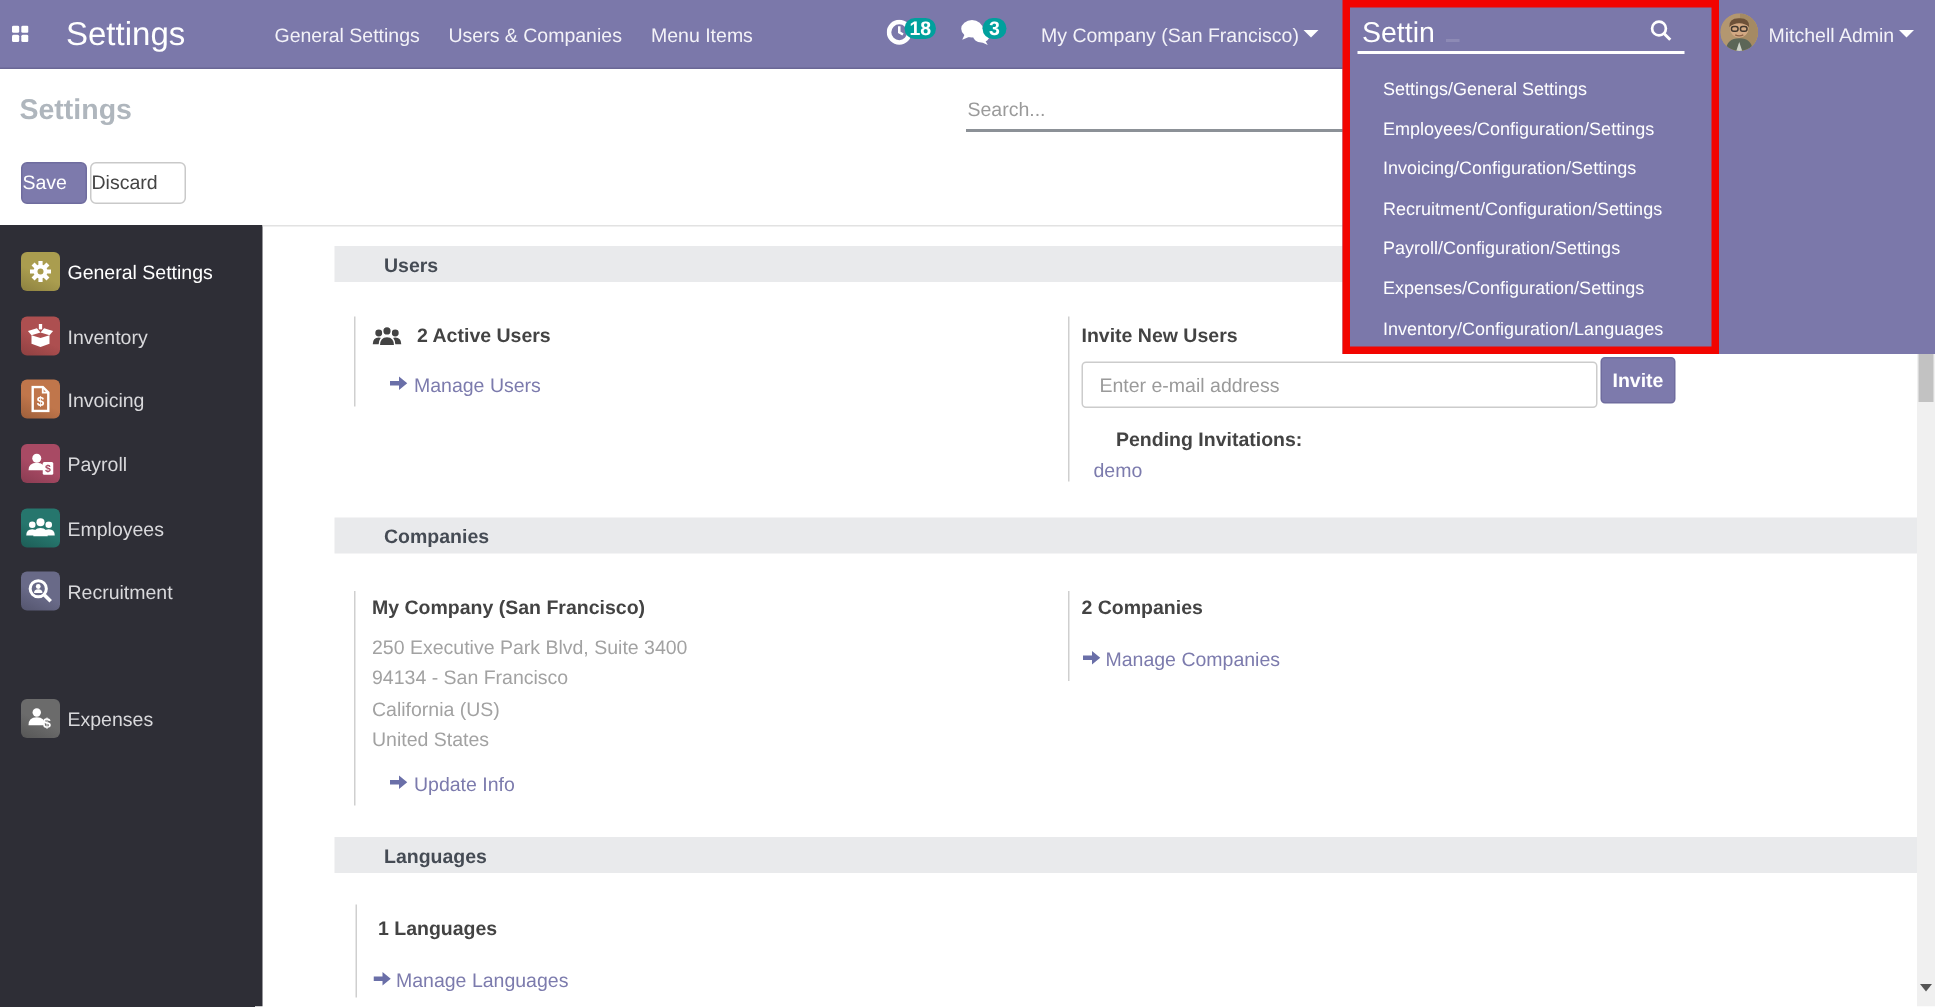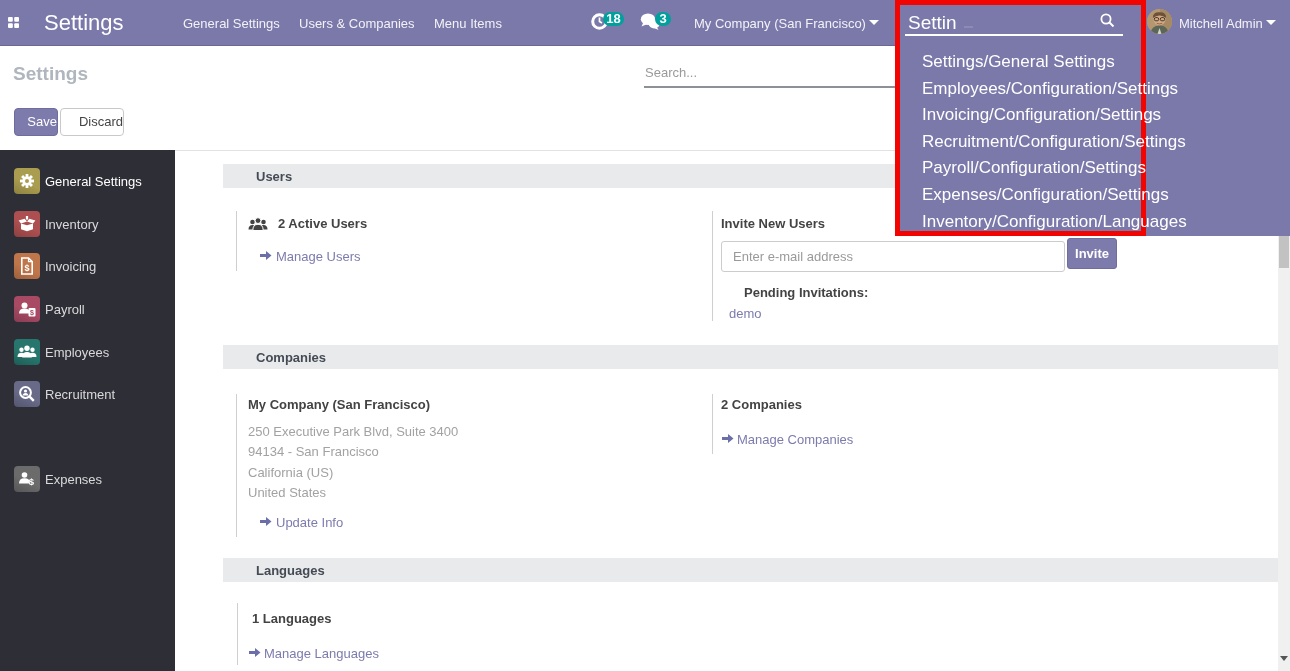--- a/index.html
+++ b/index.html
@@ -8,21 +8,21 @@
   .abs { position:absolute; }
   
   #navbar { left:0; top:0; width:1290px; height:46px; background:#7b78aa; border-bottom:1px solid #6a6795; z-index:10; }
   .navtxt { position:absolute; color:#f3f2f8; font-size:13px; white-space:nowrap; }
   #brand { left:44px; top:10px; font-size:22px; color:#fff; }
   .caret { position:absolute; width:0; height:0; border-left:5px solid transparent; border-right:5px solid transparent; border-top:5px solid #fff; }
   .badge { position:absolute; background:#00a09d; color:#fff; font-size:13px; font-weight:bold; border-radius:8px; text-align:center; line-height:14px; height:14px; z-index:12;}
   
   #cpanel { left:0; top:47px; width:1290px; height:103px; background:#fff; }
   #cpanel-title { left:13px; top:16px; font-size:19px; font-weight:bold; color:#afb6bd; }
-  .btn { position:absolute; top:61px; height:28px; font-size:13px; border-radius:4px; text-align:right; line-height:26px; }
+  .btn { position:absolute; top:61px; height:28px; font-size:13px; border-radius:4px; text-align:left; line-height:26px; }
   #btn-save { left:14px; width:44px; background:#7d7aac; border:1px solid #6f6c9e; color:#fff; }
   #btn-discard { left:60px; width:64px; background:#fff; border:1px solid #c9c9c9; color:#444; }
   #cp-search { left:645px; top:18px; font-size:13px; color:#9a9a9a; }
   
   #sidebar { left:0; top:150px; width:175px; height:521px; background:#2e2e36; z-index:5; }
   .sb-item { position:absolute; left:0; width:175px; height:43px; }
   .sb-icon { position:absolute; left:14px; top:8px; width:26px; height:26px; border-radius:4px; }
   .sb-label { position:absolute; left:45px; top:0; height:43px; line-height:43px; font-size:13px; color:#d9d9dc; white-space:nowrap; }
   
   #content { left:175px; top:150px; width:1103px; height:521px; background:#fff; z-index:4; }
@@ -31,21 +31,21 @@
   .bold { font-weight:bold; color:#434343; font-size:13px; }
   .graytxt { color:#a2a2a2; font-size:13px; }
   .link { color:#7c7bad; font-size:13px; white-space:nowrap;}
   .vline { position:absolute; width:1px; background:#cfcfcf; }
   
   #sbar-track { left:1278px; top:150px; width:12px; height:521px; background:#f0f0f0; z-index:6;}
   #sbar-thumb { left:1279px; top:150px; width:10px; height:118px; background:#c2c2c2; z-index:7;}
   
   #purple-right { left:1146px; top:0; width:144px; height:236px; background:#7b78aa; z-index:20; }
   #redbox { left:895px; top:0; width:251px; height:236px; background:#7b78aa; border:5px solid #f20400; z-index:30; }
-  .sugg { position:absolute; left:22px; color:#fff; font-size:17px; white-space:nowrap; }
+  .sugg { position:absolute; left:22px; color:#fff; font-size:12px; white-space:nowrap; }
 </style>
 </head>
 <body>
 
   <div id="navbar" class="abs">
     <svg class="abs" style="left:8px;top:17px" width="11" height="11" viewBox="0 0 11 11">
       <rect x="0" y="0" width="4.8" height="4.8" rx="1" fill="#fff"></rect>
       <rect x="6.2" y="0" width="4.8" height="4.8" rx="1" fill="#fff"></rect>
       <rect x="0" y="6.2" width="4.8" height="4.8" rx="1" fill="#fff"></rect>
       <rect x="6.2" y="6.2" width="4.8" height="4.8" rx="1" fill="#fff"></rect>

